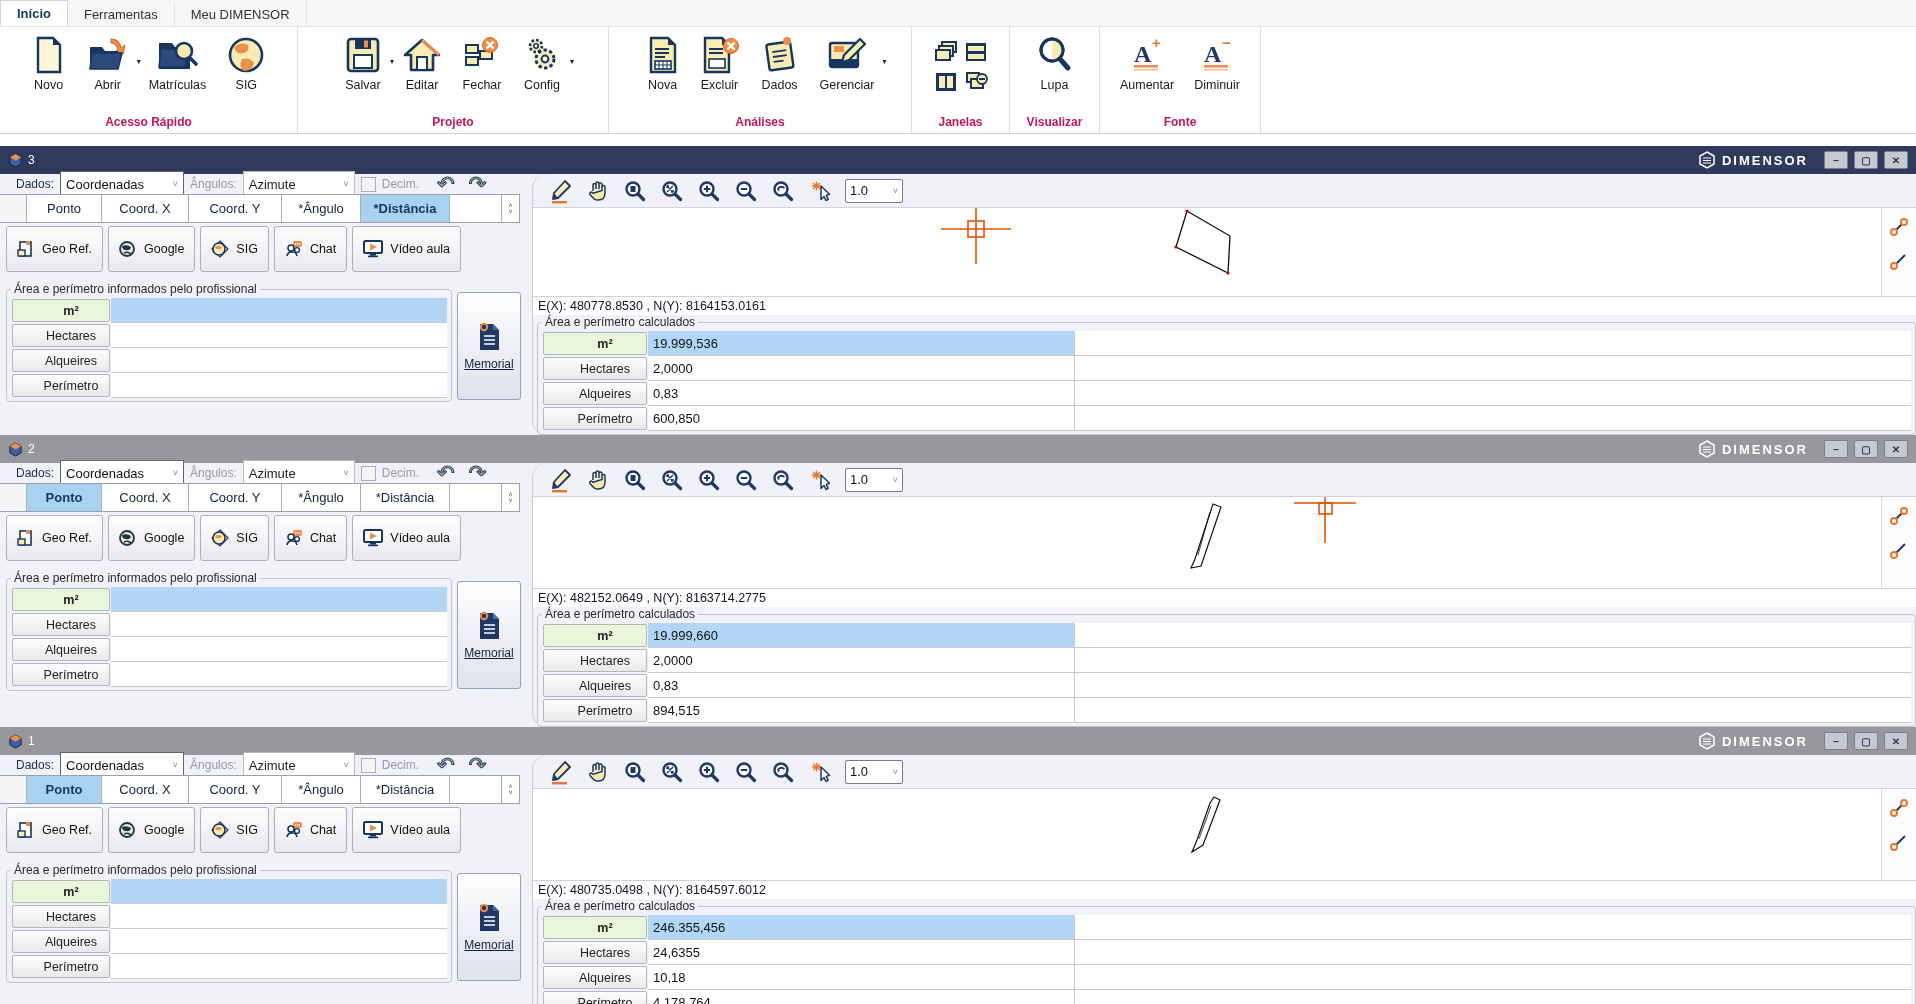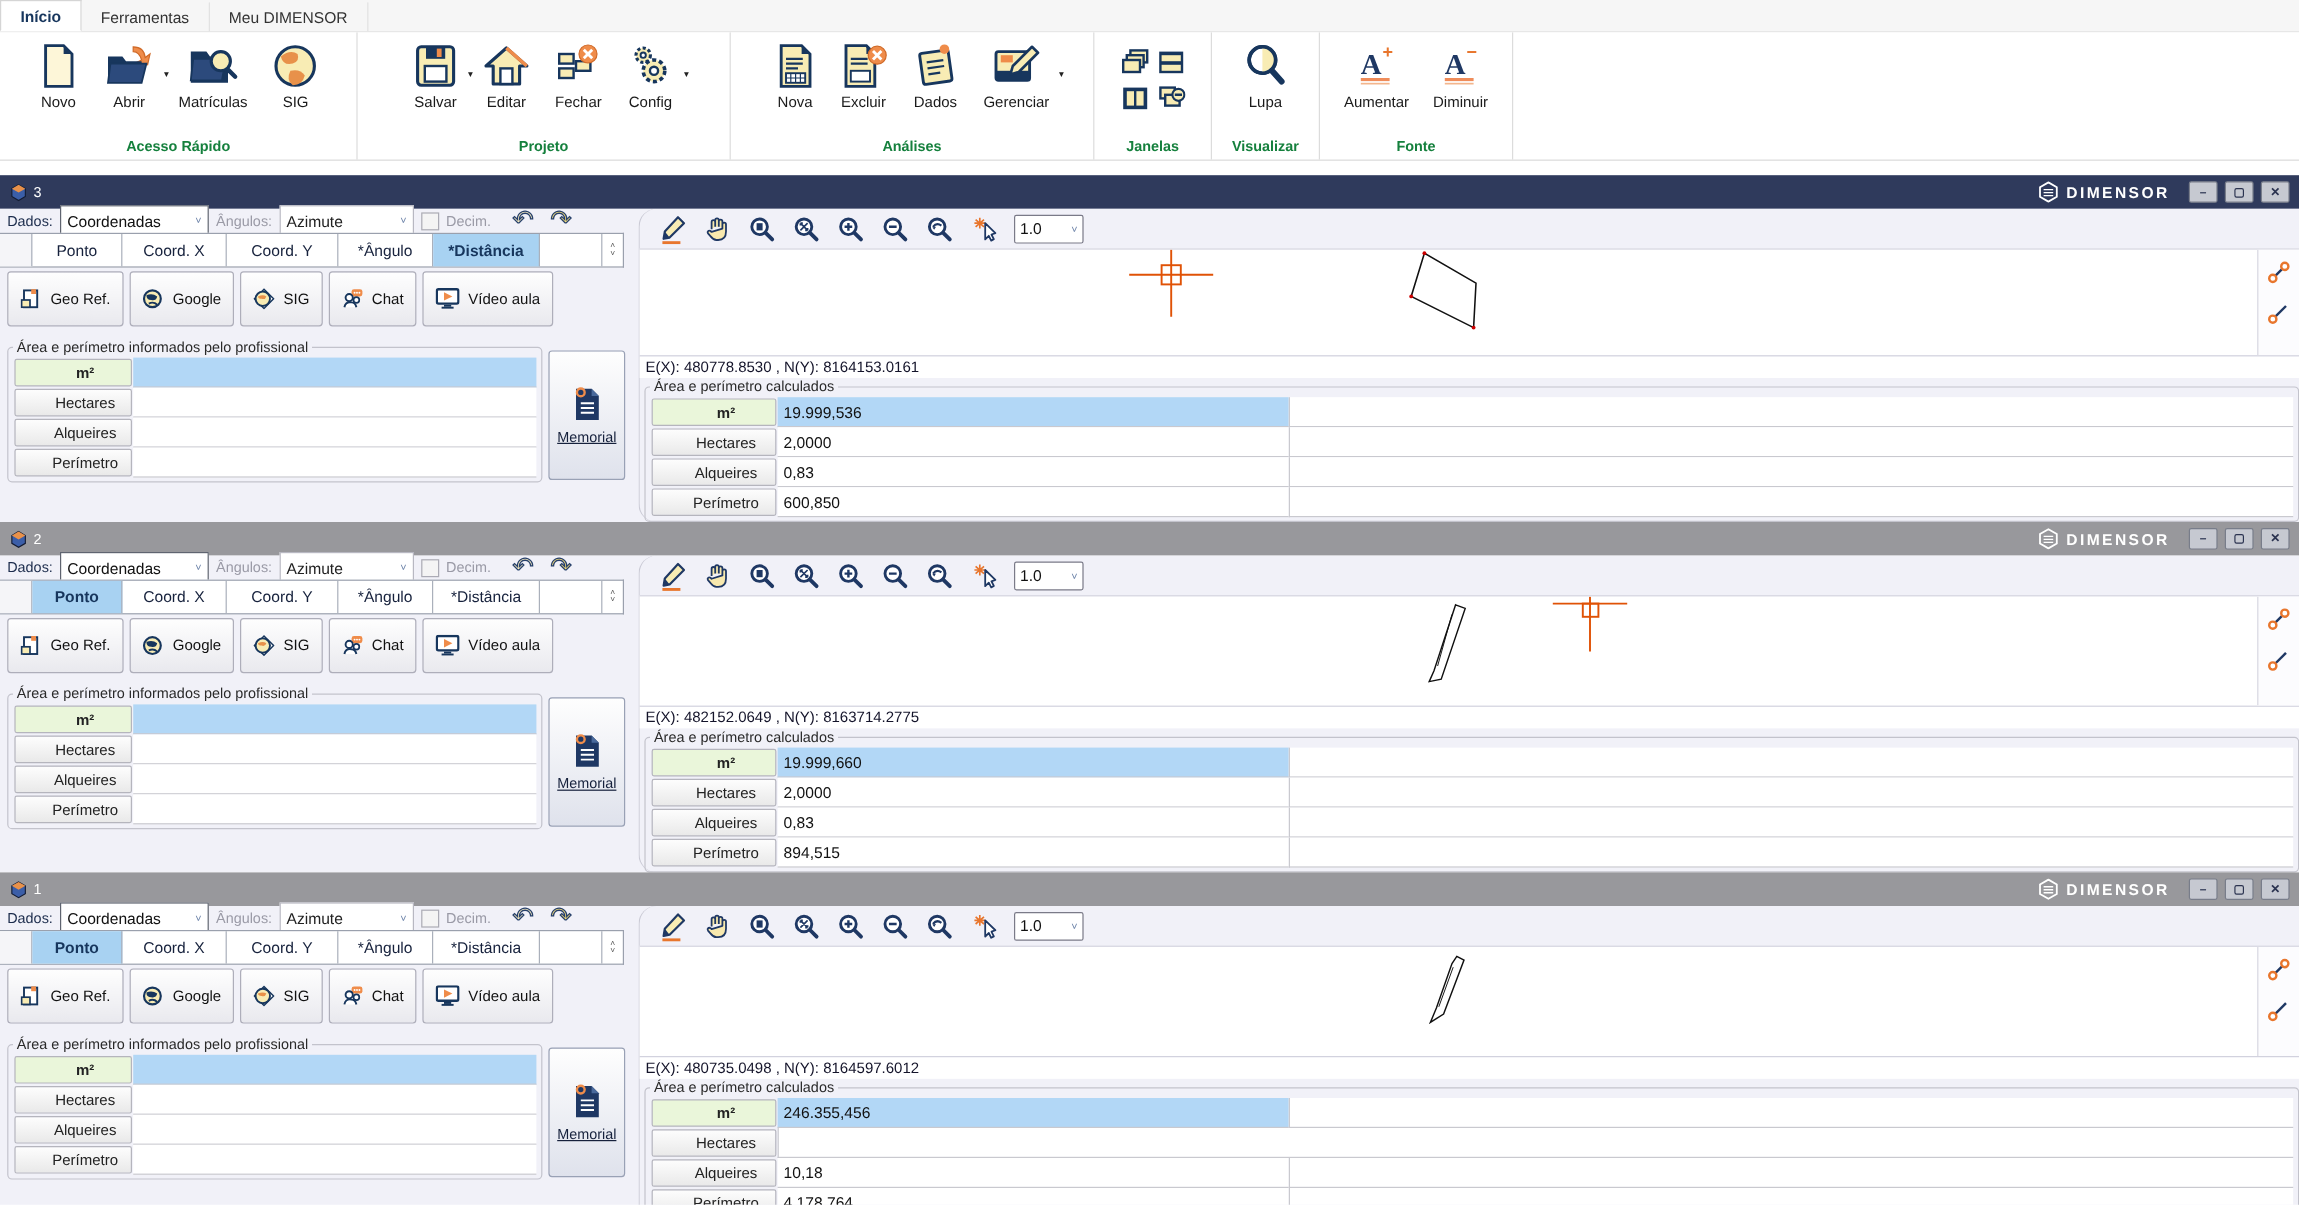--- a/index.html
+++ b/index.html
@@ -10,39 +10,39 @@
   .rtabs{height:26px;background:#f6f6f6;display:flex;align-items:flex-end;border-bottom:1px solid #e3e3e3;}
   .rtab{padding:5px 16px 4px;font-size:13px;color:#333;cursor:default;border-right:1px solid #e2e2e2;}
   .rtab.active{background:#fff;border:1px solid #d5d5d5;border-bottom:1px solid #fff;font-weight:bold;color:#17365d;}
   .rbody{height:106px;display:flex;border-bottom:1px solid #d5d5d5;background:#fff;}
   .rgroup{display:flex;flex-direction:column;border-right:1px solid #dcdcdc;}
   .rbtns{flex:1;display:flex;align-items:flex-start;justify-content:center;gap:2px;padding-top:4px;}
   .rbtn{display:flex;flex-direction:column;align-items:center;padding:2px 9px;position:relative;cursor:default;}
   .rbtn .ric{height:44px;display:flex;align-items:center;justify-content:center;}
   .rbtn .rlabel{font-size:12.5px;color:#1a1a1a;margin-top:1px;white-space:nowrap;}
   .ddtri{position:absolute;right:-3px;top:26px;font-size:8px;color:#222;}
-  .rgl{height:18px;text-align:center;font-size:12px;font-weight:bold;color:#15803d;}
+  .rgl{height:18px;text-align:center;font-size:12px;font-weight:bold;color:#be185d;}
   .jgrid{display:grid;grid-template-columns:26px 26px;grid-template-rows:26px 26px;gap:4px;padding-top:8px;}
   .jic{display:flex;align-items:center;justify-content:center;cursor:default;}
   .gapband{height:12px;background:#fff;}
   
   .mdiwin{display:flex;flex-direction:column;}
   .tbar{height:28px;display:flex;align-items:center;justify-content:space-between;padding:0 8px;}
   .tbar.act{background:#2f3a5c;}
   .tbar.inact{background:#98989c;}
   .tleft{display:flex;align-items:center;gap:5px;color:#fff;font-size:12px;}
   .tright{display:flex;align-items:center;gap:6px;}
   .brand{color:#fff;font-weight:bold;letter-spacing:2px;font-size:13px;margin-right:10px;}
   .wbtn{width:22px;height:16px;background:#c6c9d1;border:1px solid #787d8a;border-radius:2px;
         color:#2b3350;font-size:10px;font-weight:bold;display:flex;align-items:center;justify-content:center;cursor:default;}
   .wcontent{flex:1;display:flex;background:#f1f1f8;min-height:0;}
   .leftcol{width:532px;display:flex;flex-direction:column;flex:none;}
   .rightcol{flex:1;display:flex;flex-direction:column;border-left:1px solid #c9c9d4;min-width:0;border-radius:15px;}
   
-  .ctrlrow{height:20px;display:flex;align-items:center;gap:6px;padding-left:6px;flex:none;text-align:center;}
+  .ctrlrow{height:20px;display:flex;align-items:center;gap:6px;padding-left:16px;flex:none;text-align:center;}
   .clabel{font-size:12px;color:#1c2c4c;}
   .clabel.dis{color:#9a9aa6;}
   .combo{background:#fff;border:1px solid #5f6470;height:24px;display:flex;align-items:center;justify-content:space-between;
          padding:0 5px;font-size:13px;color:#111;cursor:default;}
   .combo.dis{border-color:#b8b8c2;color:#222;}
   .combo .cdd{color:#6b82a8;font-size:9px;margin-left:6px;}
   .chkbox{width:13px;height:13px;border:1px solid #ababb5;background:#f4f4f4;}
   .curl{font-size:21px;line-height:20px;color:#f3dc7a;-webkit-text-stroke:1.1px #27406b;cursor:default;}
   .curl.dim{color:#f7ecc0;}
   
@@ -1037,20 +1037,21 @@
       <div class="coordline">E(X): 480735.0498 , N(Y): 8164597.6012</div>
       <fieldset class="gbox calcbox">
         <legend>Área e perímetro calculados</legend>
         <div class="arow">
             <div class="ulabel m2 clabelcol">m²</div>
             <div class="uval hl cvalcol">246.355,456</div>
             <div class="uval extra"></div>
           </div>
         <div class="arow">
             <div class="ulabel clabelcol">Hectares</div>
+            <div class="uval cvalcol">24,6355</div>
             <div class="uval extra"></div>
           </div>
         <div class="arow">
             <div class="ulabel clabelcol">Alqueires</div>
             <div class="uval cvalcol">10,18</div>
             <div class="uval extra"></div>
           </div>
         <div class="arow">
             <div class="ulabel clabelcol">Perímetro</div>
             <div class="uval cvalcol">4.178,764</div>

